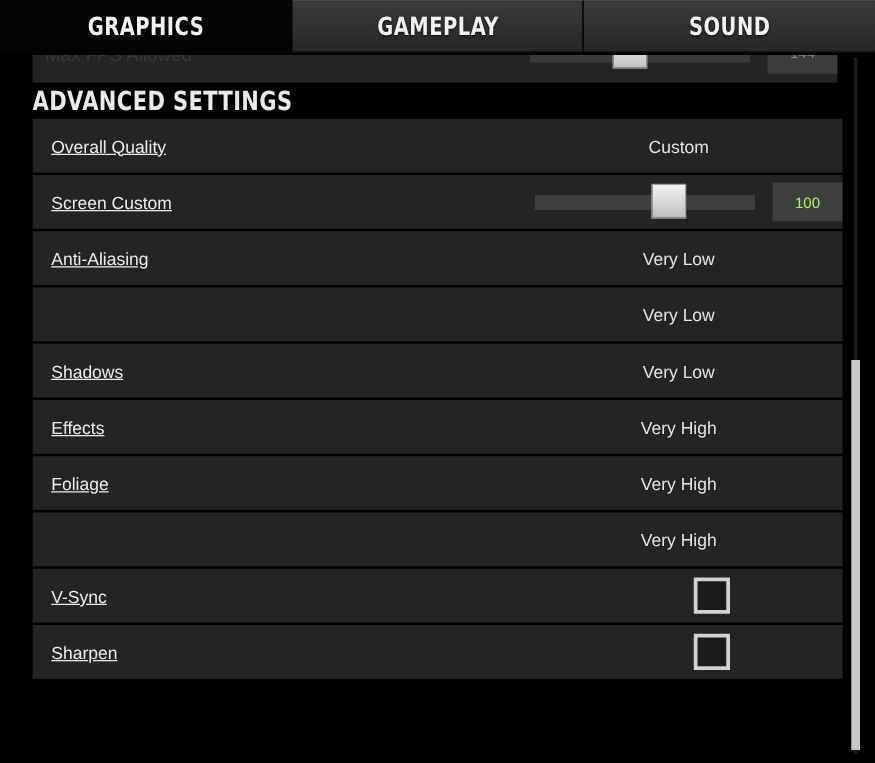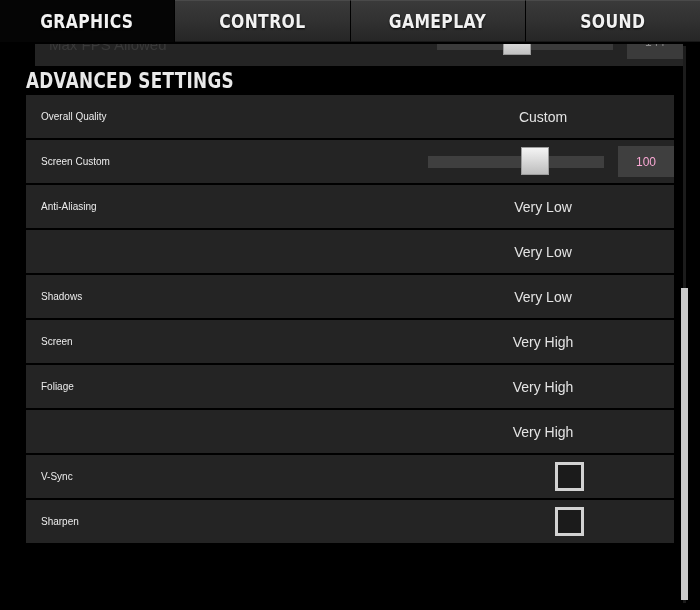--- a/index.html
+++ b/index.html
@@ -50,21 +50,21 @@
     color: #f2f2f2;
     transform: scaleX(0.78);
     transform-origin: center;
     white-space: nowrap;
     text-shadow: 0 1px 2px rgba(0,0,0,0.9);
   }
 
   
   #partial-row {
     position: absolute;
-    left: 35px; top: 44px;
+    left: 22px; top: 44px;
     width: 648px; height: 22px;
     background: #242424;
     overflow: hidden;
     padding-left: 22px;
   }
   #partial-row .prow-inner {
     position: absolute;
     left: 0; top: -21px;
     width: 648px; height: 43px;
     display: flex;
@@ -135,23 +135,24 @@
     width: 648px;
     height: 43px;
     background: #242424;
     margin-bottom: 2px;
     display: flex;
     align-items: center;
   }
   .row-label {
     position: absolute;
     left: 15px;
-    font-size: 10px;
+    font-size: 14px;
     color: #ececec;
     white-space: nowrap;
+    text-decoration: underline;
   }
   .row-value {
     position: absolute;
     left: 0;
     width: 1034px;
     text-align: center;
     font-size: 14px;
     color: #e4e4e4;
     white-space: nowrap;
   }
@@ -179,21 +180,21 @@
     position: absolute;
     left: 190px; top: 6px;
     width: 56px; height: 31px;
     background: #3f3f3f;
     display: flex;
     align-items: center;
     justify-content: center;
   }
   .slider-box-val {
     font-size: 12px;
-    color: #f9a8d4;
+    color: #bef264;
   }
 
   
   .row-checkbox {
     position: absolute;
     left: 529px; top: 7px;
     width: 29px; height: 29px;
     background: #1b1b1b;
     border: 3px solid #d2d2d2;
   }
@@ -227,23 +228,20 @@
     width: 700px; height: 7px;
     background: #000000;
   }
 </style>
 </head>
 <body>
 
 <div id="tabbar">
     <div class="tab active">
       <span class="tab-label">GRAPHICS</span>
-    </div>
-    <div class="tab inactive">
-      <span class="tab-label">CONTROL</span>
     </div>
     <div class="tab inactive">
       <span class="tab-label">GAMEPLAY</span>
     </div>
     <div class="tab inactive">
       <span class="tab-label">SOUND</span>
     </div>
   </div>
 
 <div id="partial-row">
@@ -280,21 +278,21 @@
       <span class="row-value">Very Low</span>
     </div>
     <div class="setting-row">
       <span class="row-value">Very Low</span>
     </div>
     <div class="setting-row">
       <span class="row-label">Shadows</span>
       <span class="row-value">Very Low</span>
     </div>
     <div class="setting-row">
-      <span class="row-label">Screen</span>
+      <span class="row-label">Effects</span>
       <span class="row-value">Very High</span>
     </div>
     <div class="setting-row">
       <span class="row-label">Foliage</span>
       <span class="row-value">Very High</span>
     </div>
     <div class="setting-row">
       <span class="row-value">Very High</span>
     </div>
     <div class="setting-row">

